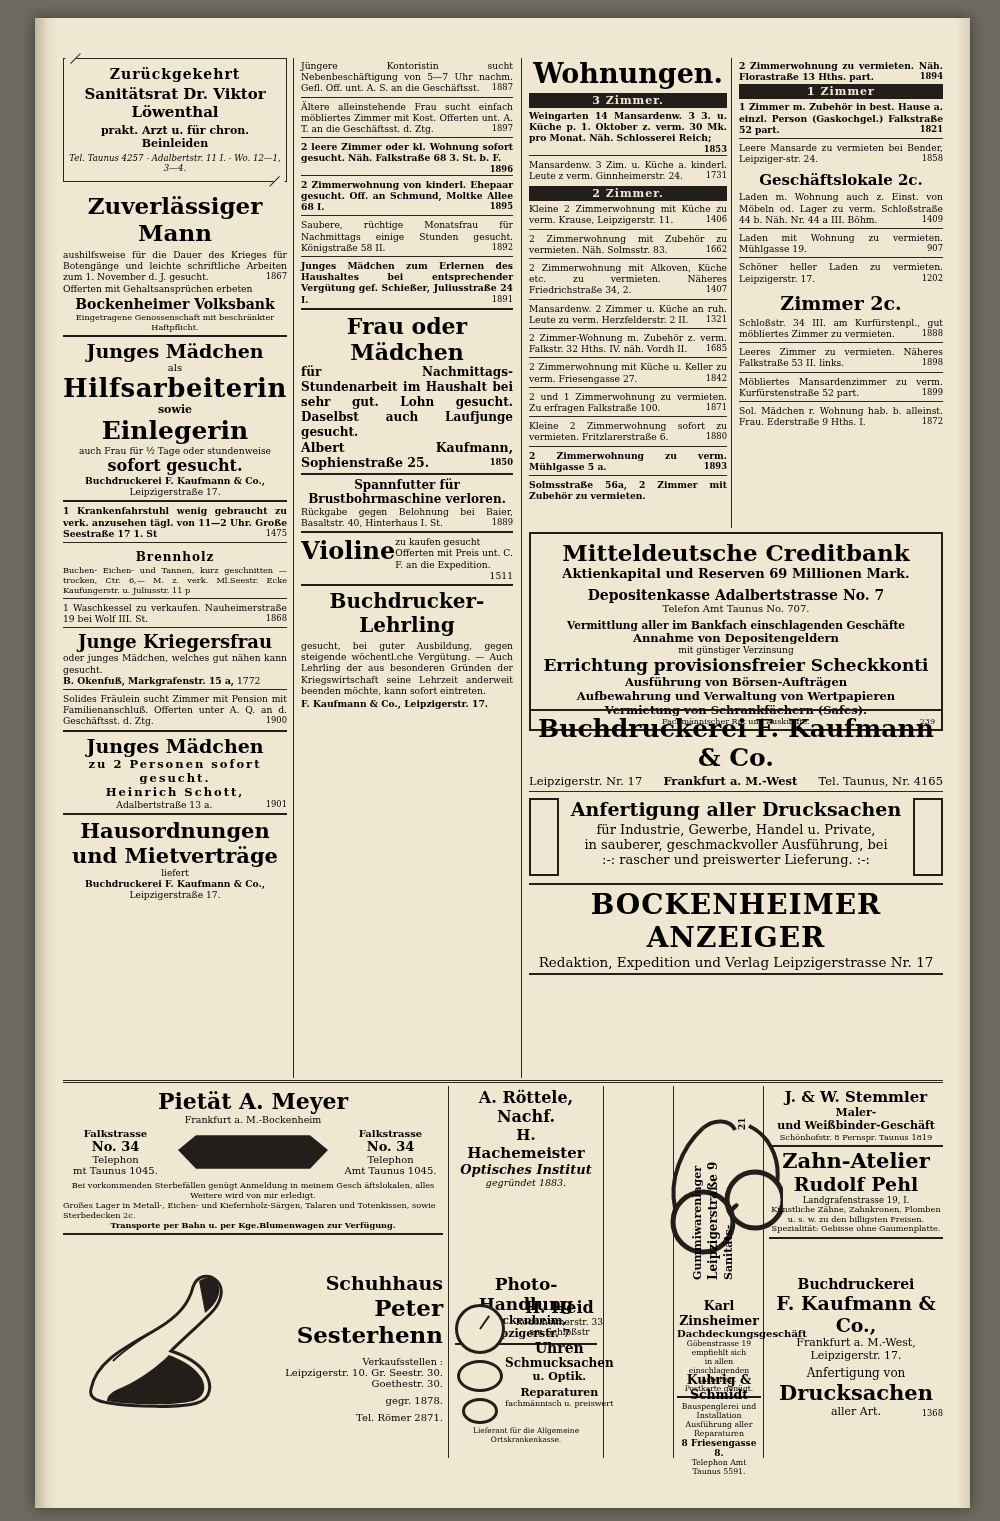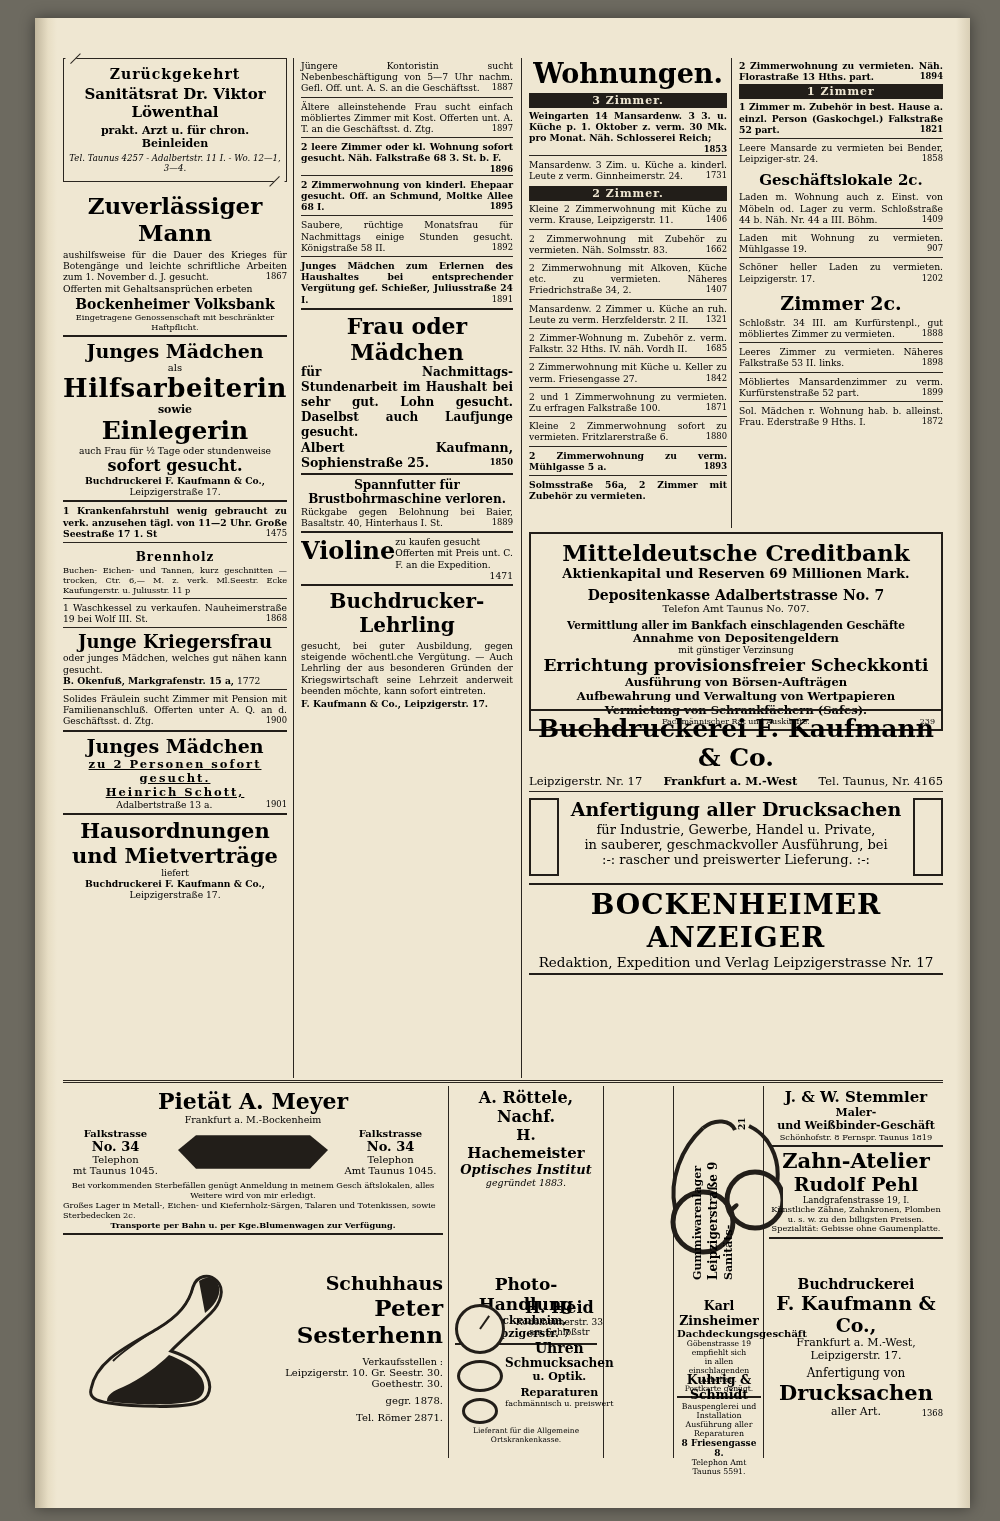--- a/index.html
+++ b/index.html
@@ -33,21 +33,21 @@
   .just { text-align:justify; }
   .sm { font-size:9.2px; line-height:11.2px; }
   .xs { font-size:8.2px; line-height:10px; }
   .b { font-weight:bold; }
   .i { font-style:italic; }
   .hr { border-top:1px solid #2b2620; margin:3px 0; }
   .hr2 { border-top:2px solid #221e19; margin:3px 0; }
   .num { float:right; font-size:8.4px; }
   .boxd { border:2px solid #221e19; }
   .tiny { font-size:7.4px; line-height:9px; }
-  .spaced { letter-spacing:2px;text-decoration:underline; }
+  .spaced { letter-spacing:2px; }
   .kbar { background:#221e19; color:#efe7d2; text-align:center; font-weight:bold;
           font-size:11px; padding:1px 0; letter-spacing:1px; }
   .item { margin:2px 0 2px 0; }
 
   
   .lcol { position:absolute; left:0; top:0; width:224px; }
   .mcol { position:absolute; left:238px; top:0; width:212px; }
   .rcol { position:absolute; left:466px; top:0; width:198px; }
   .r2col { position:absolute; left:676px; top:0; width:204px; }
 
@@ -208,21 +208,21 @@
         <span class="num">1889</span>
       </div>
       <div class="hr2" style="clear:both"></div>
     </div>
 
     <div>
       <div style="overflow:hidden">
         <span class="b" style="font-size:24px;float:left">Violine</span>
         <span class="sm" style="display:block;margin-left:92px">zu kaufen gesucht Offerten mit Preis unt. C. F. an die Expedition.</span>
       </div>
-      <div class="sm" style="text-align:right">1471</div>
+      <div class="sm" style="text-align:right">1511</div>
       <div class="hr2"></div>
     </div>
 
     <div>
       <div class="ctr b" style="font-size:20px">Buchdrucker-Lehrling</div>
       <div class="just sm" style="margin-top:3px">gesucht, bei guter Ausbildung, gegen steigende wöchentl.che Vergütung. — Auch Lehrling der aus besonderen Gründen der Kriegswirtschaft seine Lehrzeit anderweit beenden möchte, kann sofort eintreten.</div>
       <div class="b sm" style="margin-top:2px">F. Kaufmann &amp; Co., Leipzigerstr. 17.</div>
     </div>
   </div>
 

